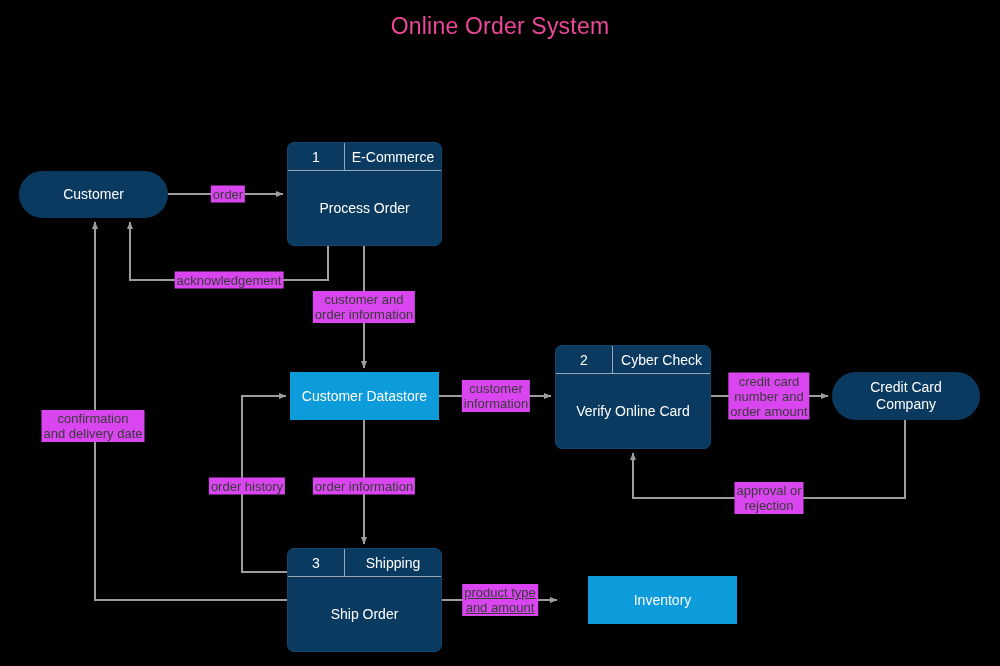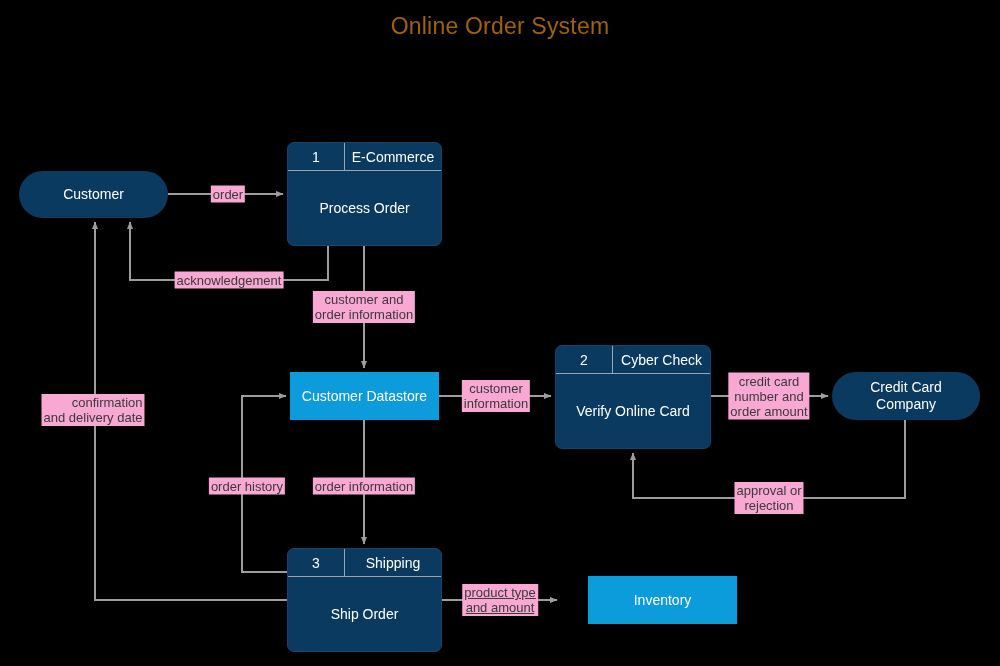--- a/index.html
+++ b/index.html
@@ -23,21 +23,21 @@
     pointer-events: none;
   }
 
   .diagram-title {
     position: absolute;
     left: 0;
     top: 13px;
     width: 1000px;
     text-align: center;
     font-size: 23px;
-    color: #a16207;
+    color: #ec4899;
     letter-spacing: 0.2px;
     font-family: "Liberation Sans", sans-serif;
   }
 
   
   .entity {
     position: absolute;
     background: #0b3a61;
     border-radius: 24px;
     color: #ffffff;
@@ -109,21 +109,21 @@
     display: flex;
     align-items: center;
     justify-content: center;
     text-align: center;
     box-sizing: border-box;
   }
 
   
   .flow-label {
     position: absolute;
-    background: #f9a8d4;
+    background: #d946ef;
     color: #3a3a3a;
     font-size: 13px;
     line-height: 15px;
     text-align: center;
     padding: 1px 2px;
     white-space: pre;
     box-sizing: border-box;
     transform: translate(-50%, -50%);
     font-family: "Liberation Sans", sans-serif;
   }
@@ -214,16 +214,16 @@
 information</div>
   <div class="flow-label" style="left:769px; top:396px;">credit card
 number and
 order amount</div>
   <div class="flow-label" style="left:769px; top:498px;">approval or
 rejection</div>
   <div class="flow-label" style="left:364px; top:486px;">order information</div>
   <div class="flow-label" style="left:230px; top:486px;margin-left:17px;">order history</div>
   <div class="flow-label" style="left:500px; top:600px;text-decoration:underline;">product type
 and amount</div>
-  <div class="flow-label" style="left:93px; top:410px;text-align:right;">confirmation
+  <div class="flow-label" style="left:93px; top:426px;">confirmation
 and delivery date</div>
 
 </div>
 
 </body></html>

